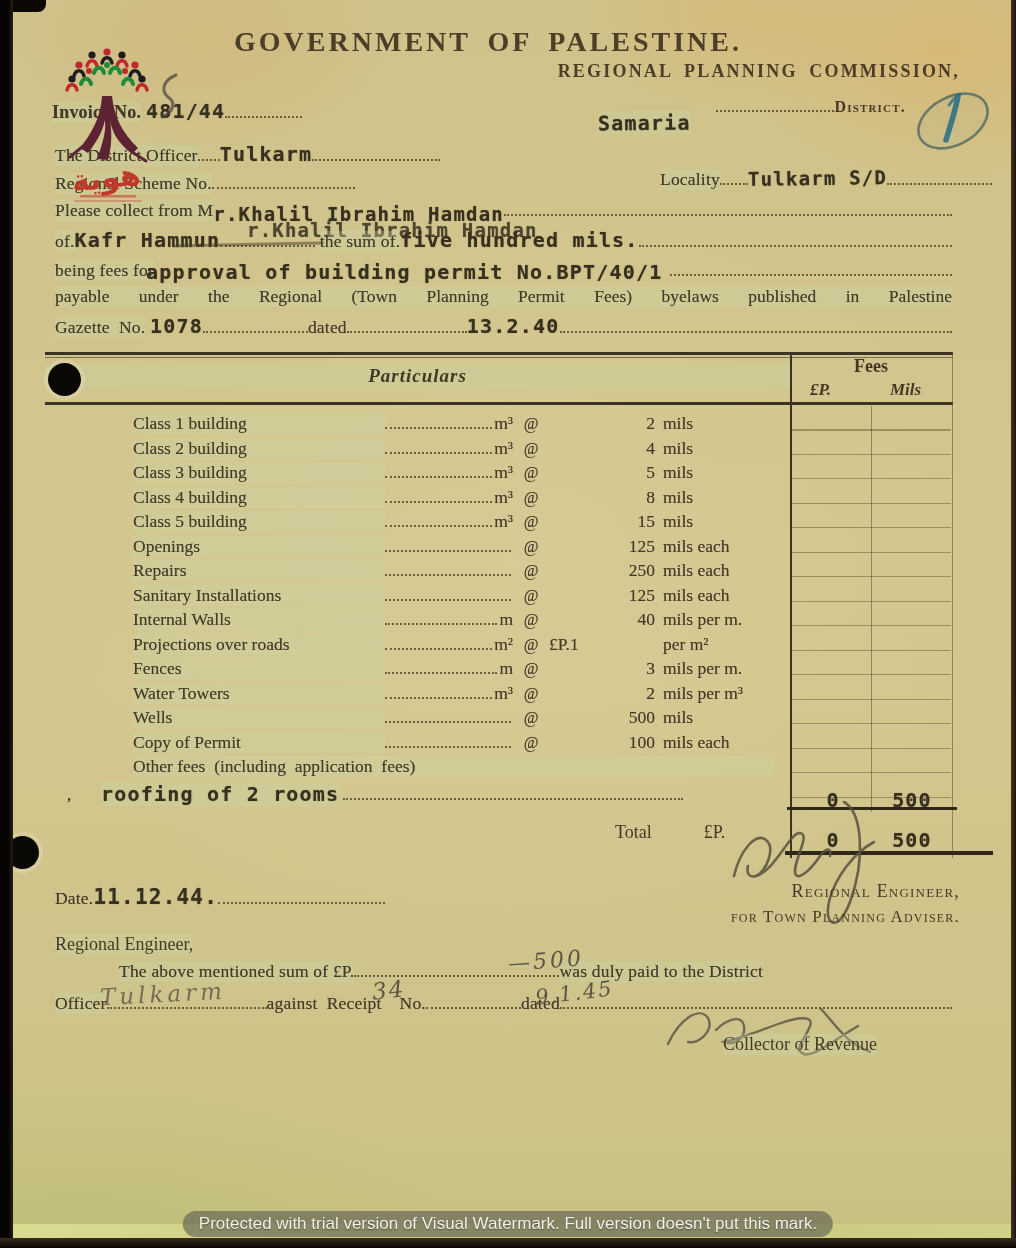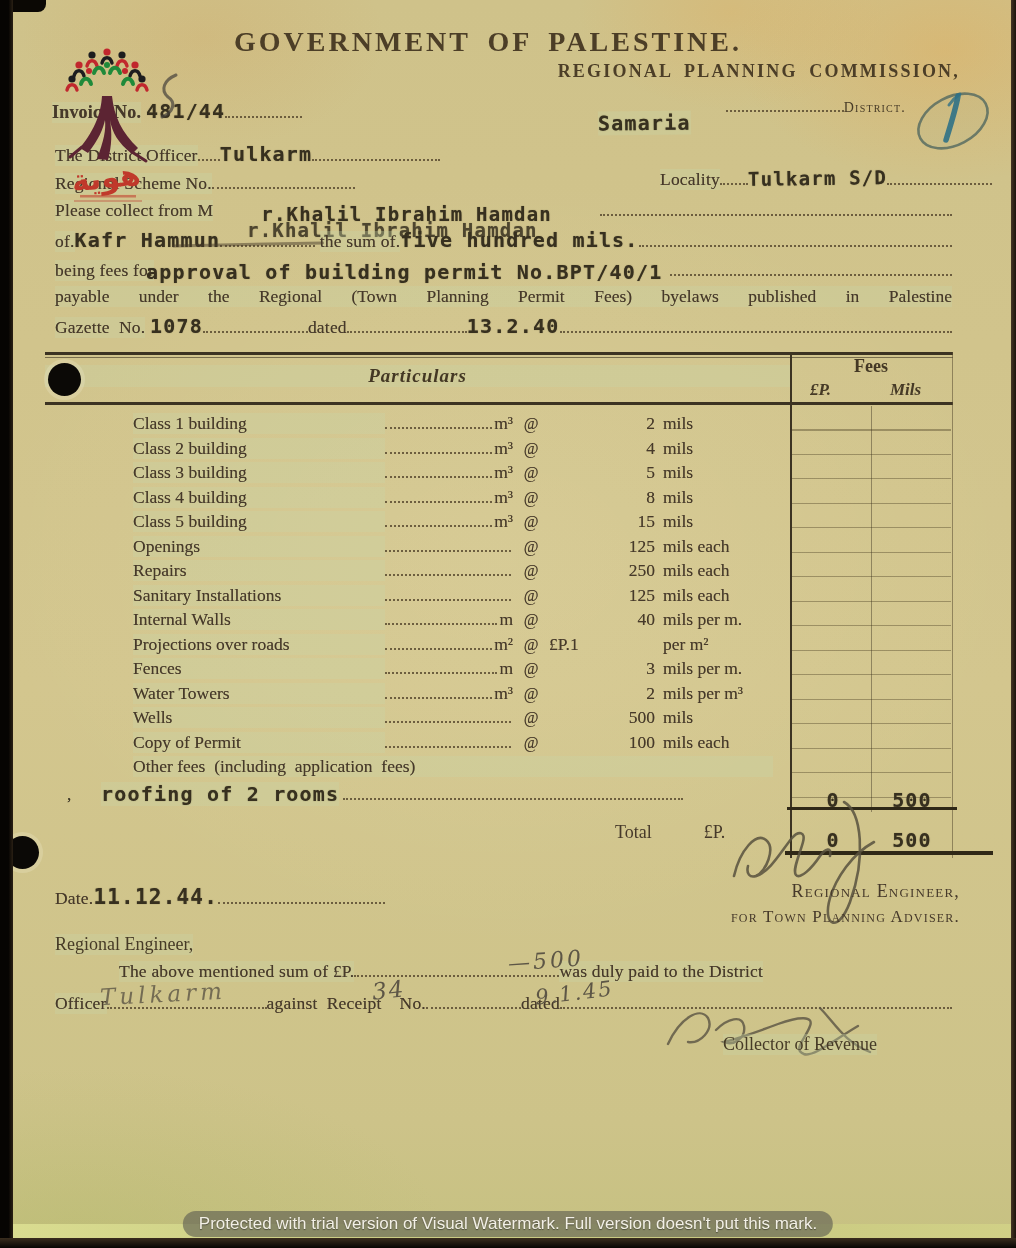--- a/index.html
+++ b/index.html
@@ -36,21 +36,21 @@
   .hand{font-family:"DejaVu Serif",serif;font-style:italic;color:#5d5646;position:absolute;white-space:nowrap;}
 
   .gov-title{position:absolute;top:26px;left:0;right:40px;text-align:center;font-size:28px;font-weight:700;letter-spacing:3px;word-spacing:7px;color:#4c3e27;}
   .rpc-title{position:absolute;top:61px;right:56px;font-size:18px;font-weight:700;letter-spacing:2.2px;word-spacing:5px;color:#4c3e27;}
   .district-line{top:95px;right:110px;left:auto;position:absolute;display:flex;align-items:baseline;font-size:17px;}
   .samaria{position:absolute;top:111px;left:598px;}
   .invoice-line{top:99px;left:52px;width:250px;font-size:18px;font-weight:700;}
   .officer-line{top:142px;left:55px;width:385px;}
   .scheme-line{top:171px;left:55px;width:300px;}
   .locality-line{top:167px;left:620px;width:332px;margin-left:40px;}
-  .collect-line{top:198px;left:55px;width:897px;gap:48px;}
+  .collect-line{top:198px;left:55px;width:897px;}
   .ghost-name{position:absolute;top:219px;left:247px;opacity:.85;}
   .of-line{top:228px;left:55px;width:897px;}
   .feesfor-line{top:257px;left:55px;width:897px;}
   .payable-line{position:absolute;top:286px;left:55px;width:897px;font-size:17.5px;text-align:justify;text-align-last:justify;color:#46392a;text-shadow:0 0 .6px rgba(70,57,38,.5);}
   .gazette-line{top:314px;left:55px;width:897px;}
   .strike1{position:absolute;left:172px;top:243px;width:152px;height:3px;background:rgba(72,60,42,.5);transform:rotate(-1.2deg);border-radius:2px;}
 
   
   #fee-table{position:absolute;left:45px;top:352px;width:908px;height:506px;}
   .tl{position:absolute;background:#3c3322;}
@@ -108,21 +108,21 @@
 </head>
 <body>
 
 <div id="paper">
 
   <div class="gov-title">GOVERNMENT OF PALESTINE.</div>
   <div class="rpc-title">REGIONAL PLANNING COMMISSION,</div>
 
   <div class="district-line">
     <span class="d" style="width:118px"></span>
-    <span class="sc" style="font-size:14px;font-weight:400">District.</span>
+    <span class="sc" style="font-size:16px;font-weight:700">District.</span>
   </div>
   <div class="samaria typed t20 hl" style="transform:rotate(-.6deg)">Samaria</div>
 
   <div class="pline invoice-line">
     <span class="hl">Invoice No.</span>
     <span> </span>
     <span class="typed t20">481/44</span>
     <span class="df"></span>
   </div>
 

